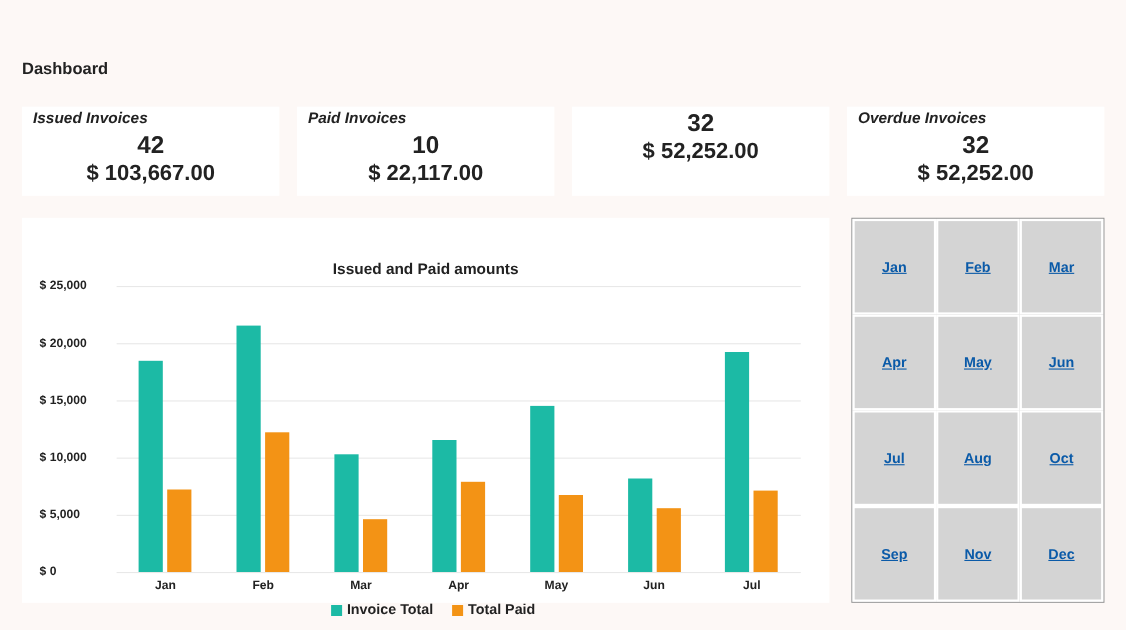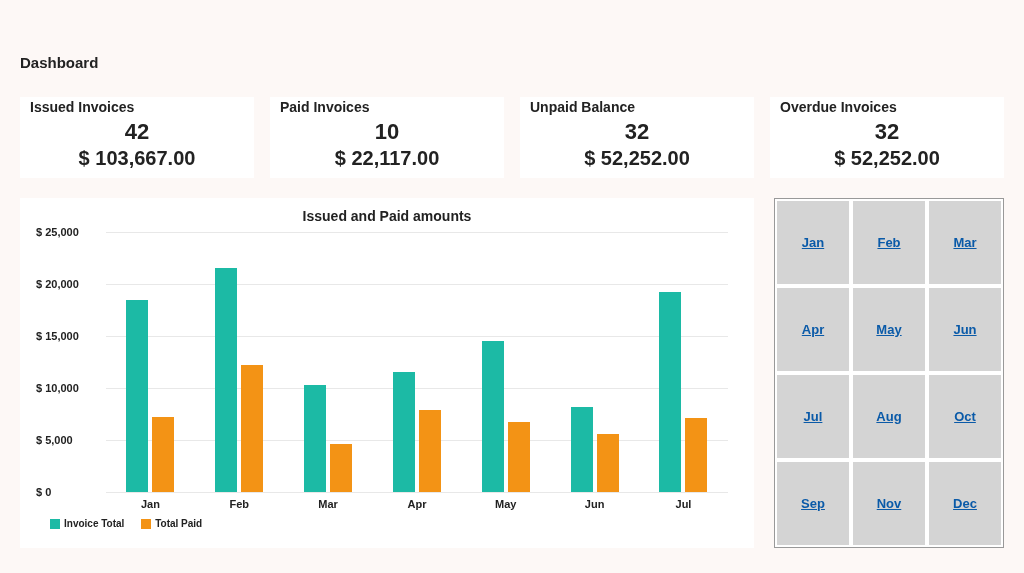--- a/index.html
+++ b/index.html
@@ -28,20 +28,21 @@
   }
   .metric-card {
     flex: 1;
     background: #fff;
     padding: 2px 10px 8px 10px;
   }
   .metric-label {
     font-size: 14px;
     font-weight: bold;
     margin-bottom: 4px;
+    font-style: italic;
   }
   .metric-count {
     font-size: 22px;
     font-weight: bold;
     text-align: center;
     margin-bottom: 2px;
   }
   .metric-amount {
     font-size: 20px;
     font-weight: bold;
@@ -56,20 +57,21 @@
     flex: 1;
     padding: 10px 16px 10px 16px;
     position: relative;
     height: 350px;
   }
   .chart-title {
     font-size: 14px;
     font-weight: bold;
     text-align: center;
     margin-bottom: 8px;
+    margin-top: 28px;
   }
   .chart-area {
     position: relative;
     height: 260px;
     margin-left: 70px;
     margin-right: 10px;
   }
   .grid-line {
     position: absolute;
     left: 0; right: 0;
@@ -106,22 +108,22 @@
     margin-left: 70px;
     margin-right: 10px;
     display: flex;
     justify-content: space-around;
     font-size: 11px;
     font-weight: bold;
     margin-top: 6px;
   }
   .x-lab { width: 60px; text-align: center; }
   .legend {
-    text-align: left;
-    font-size: 10px;
+    text-align: center;
+    font-size: 13px;
     font-weight: bold;
     margin-top: 8px;
   }
   .legend-swatch {
     display: inline-block;
     width: 10px; height: 10px;
     margin: 0 4px 0 14px;
     vertical-align: middle;
   }
   .legend-swatch.teal { background: #1cbaa5; }
@@ -162,21 +164,20 @@
       <div class="metric-label">Issued Invoices</div>
       <div class="metric-count">42</div>
       <div class="metric-amount">$ 103,667.00</div>
     </div>
     <div class="metric-card">
       <div class="metric-label">Paid Invoices</div>
       <div class="metric-count">10</div>
       <div class="metric-amount">$ 22,117.00</div>
     </div>
     <div class="metric-card">
-      <div class="metric-label">Unpaid Balance</div>
       <div class="metric-count">32</div>
       <div class="metric-amount">$ 52,252.00</div>
     </div>
     <div class="metric-card">
       <div class="metric-label">Overdue Invoices</div>
       <div class="metric-count">32</div>
       <div class="metric-amount">$ 52,252.00</div>
     </div>
   </div>
 

